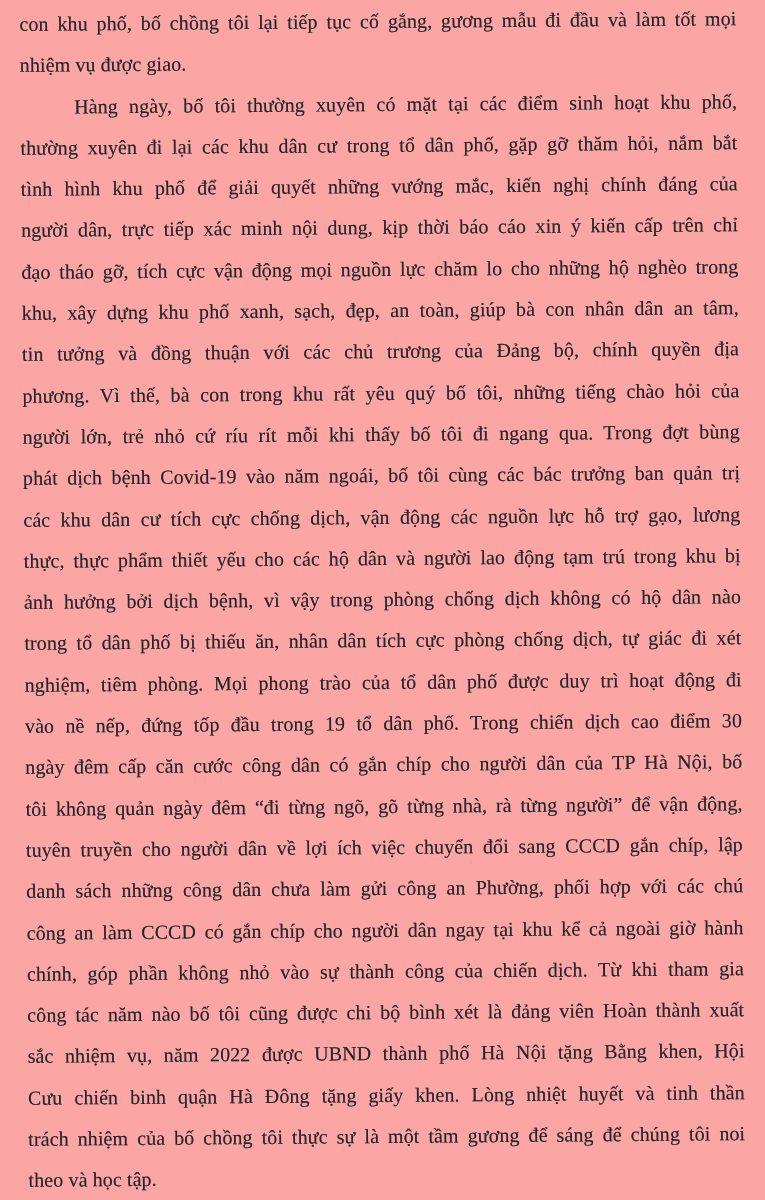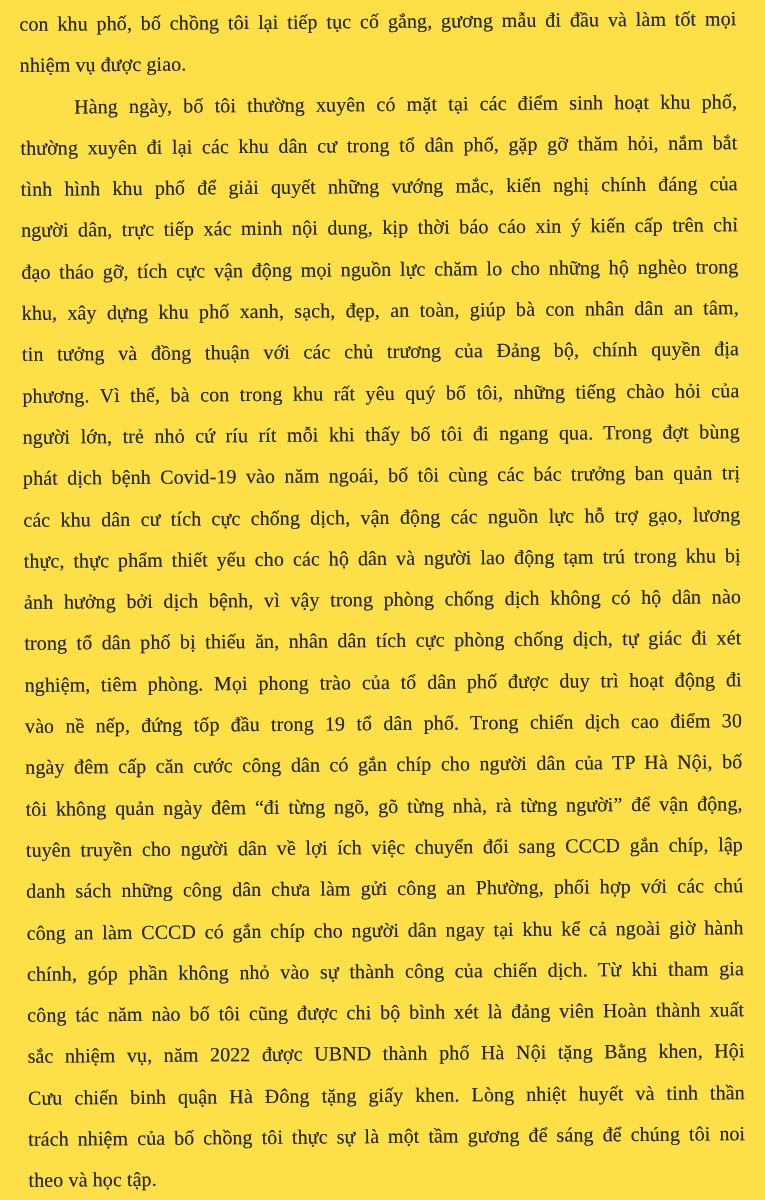--- a/index.html
+++ b/index.html
@@ -4,21 +4,21 @@
 <style>
   html, body {
     margin: 0;
     padding: 0;
     background: #ffffff;
   }
   .page {
     position: relative;
     width: 765px;
     height: 1200px;
-    background: #fde047;
+    background: #fca5a5;
     overflow: hidden;
     font-family: "Liberation Serif", "DejaVu Serif", serif;
     color: #25272b;
   }
   
   .text-block {
     position: absolute;
     top: 1px;
     left: 24px;
     width: 717px;

